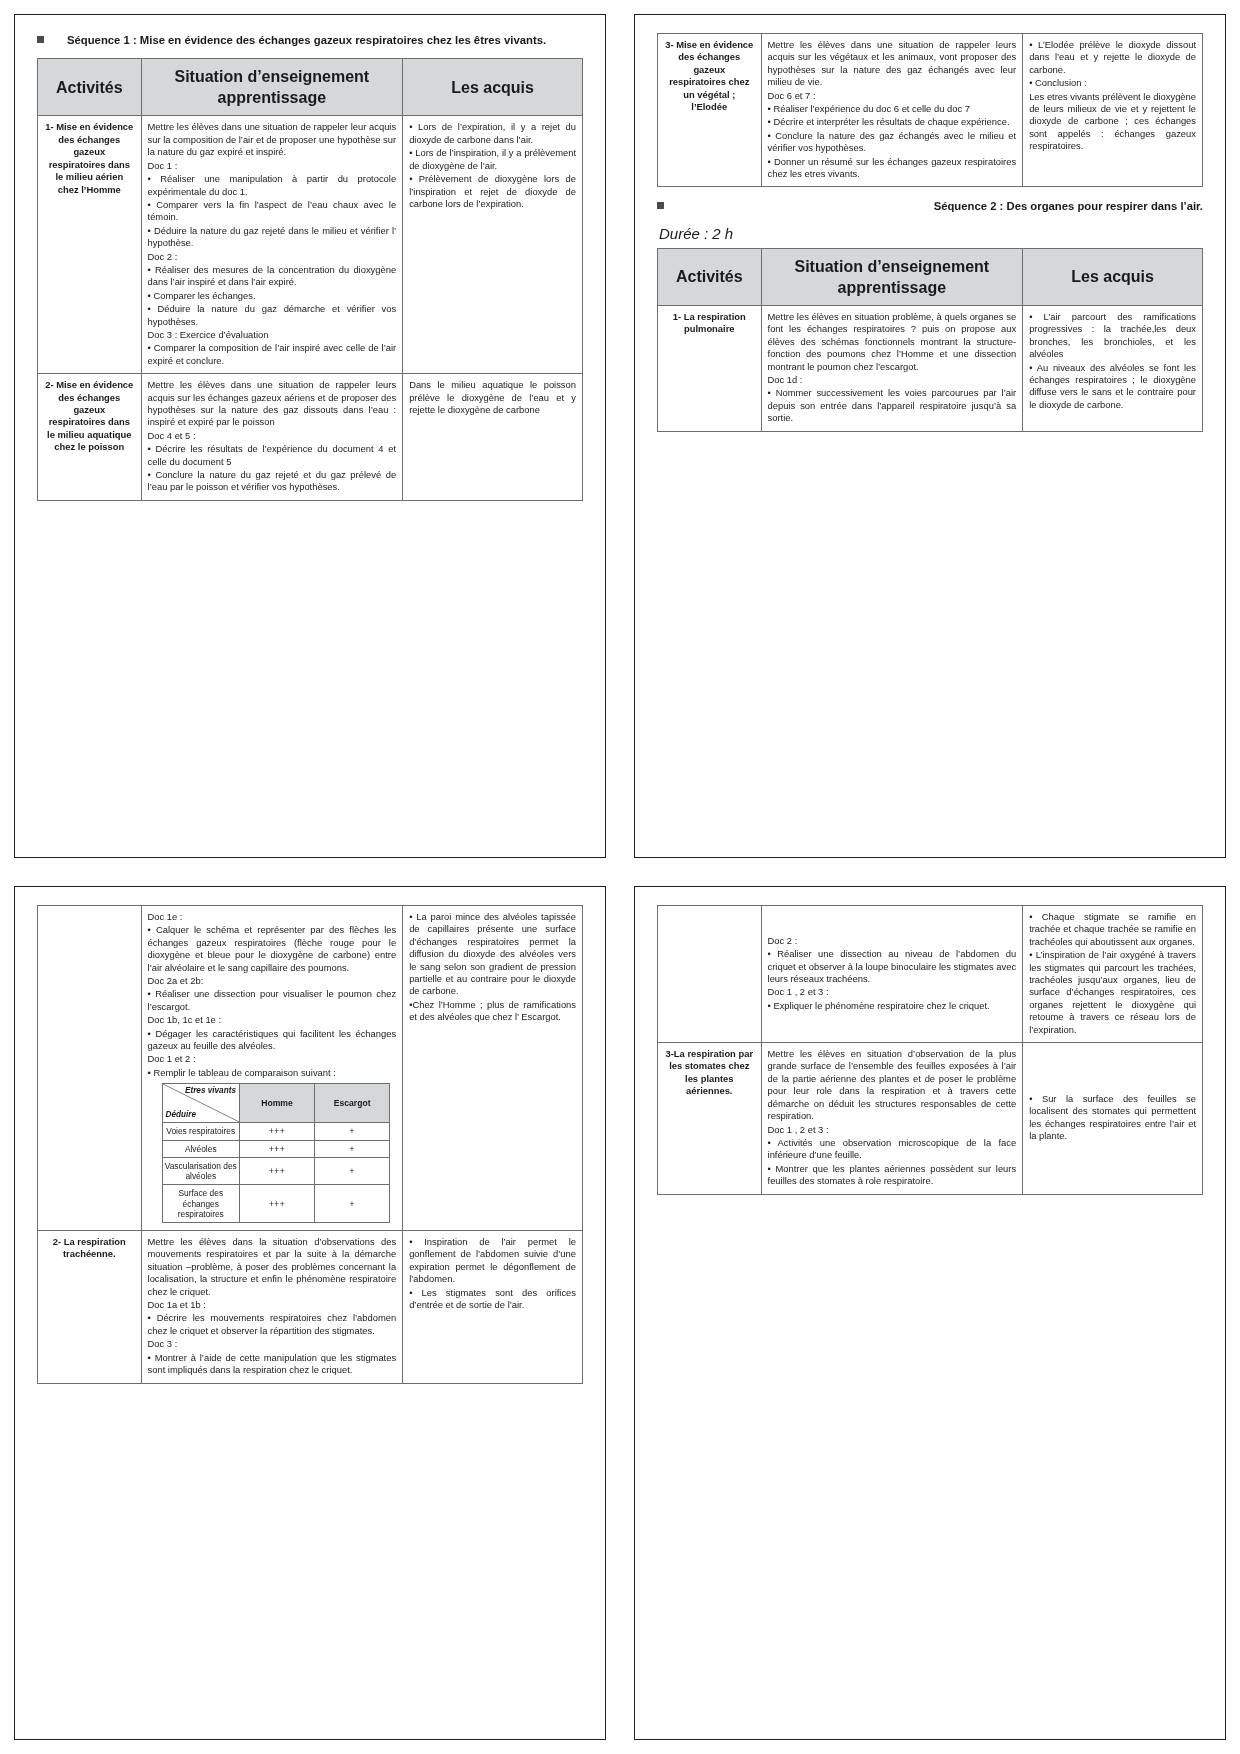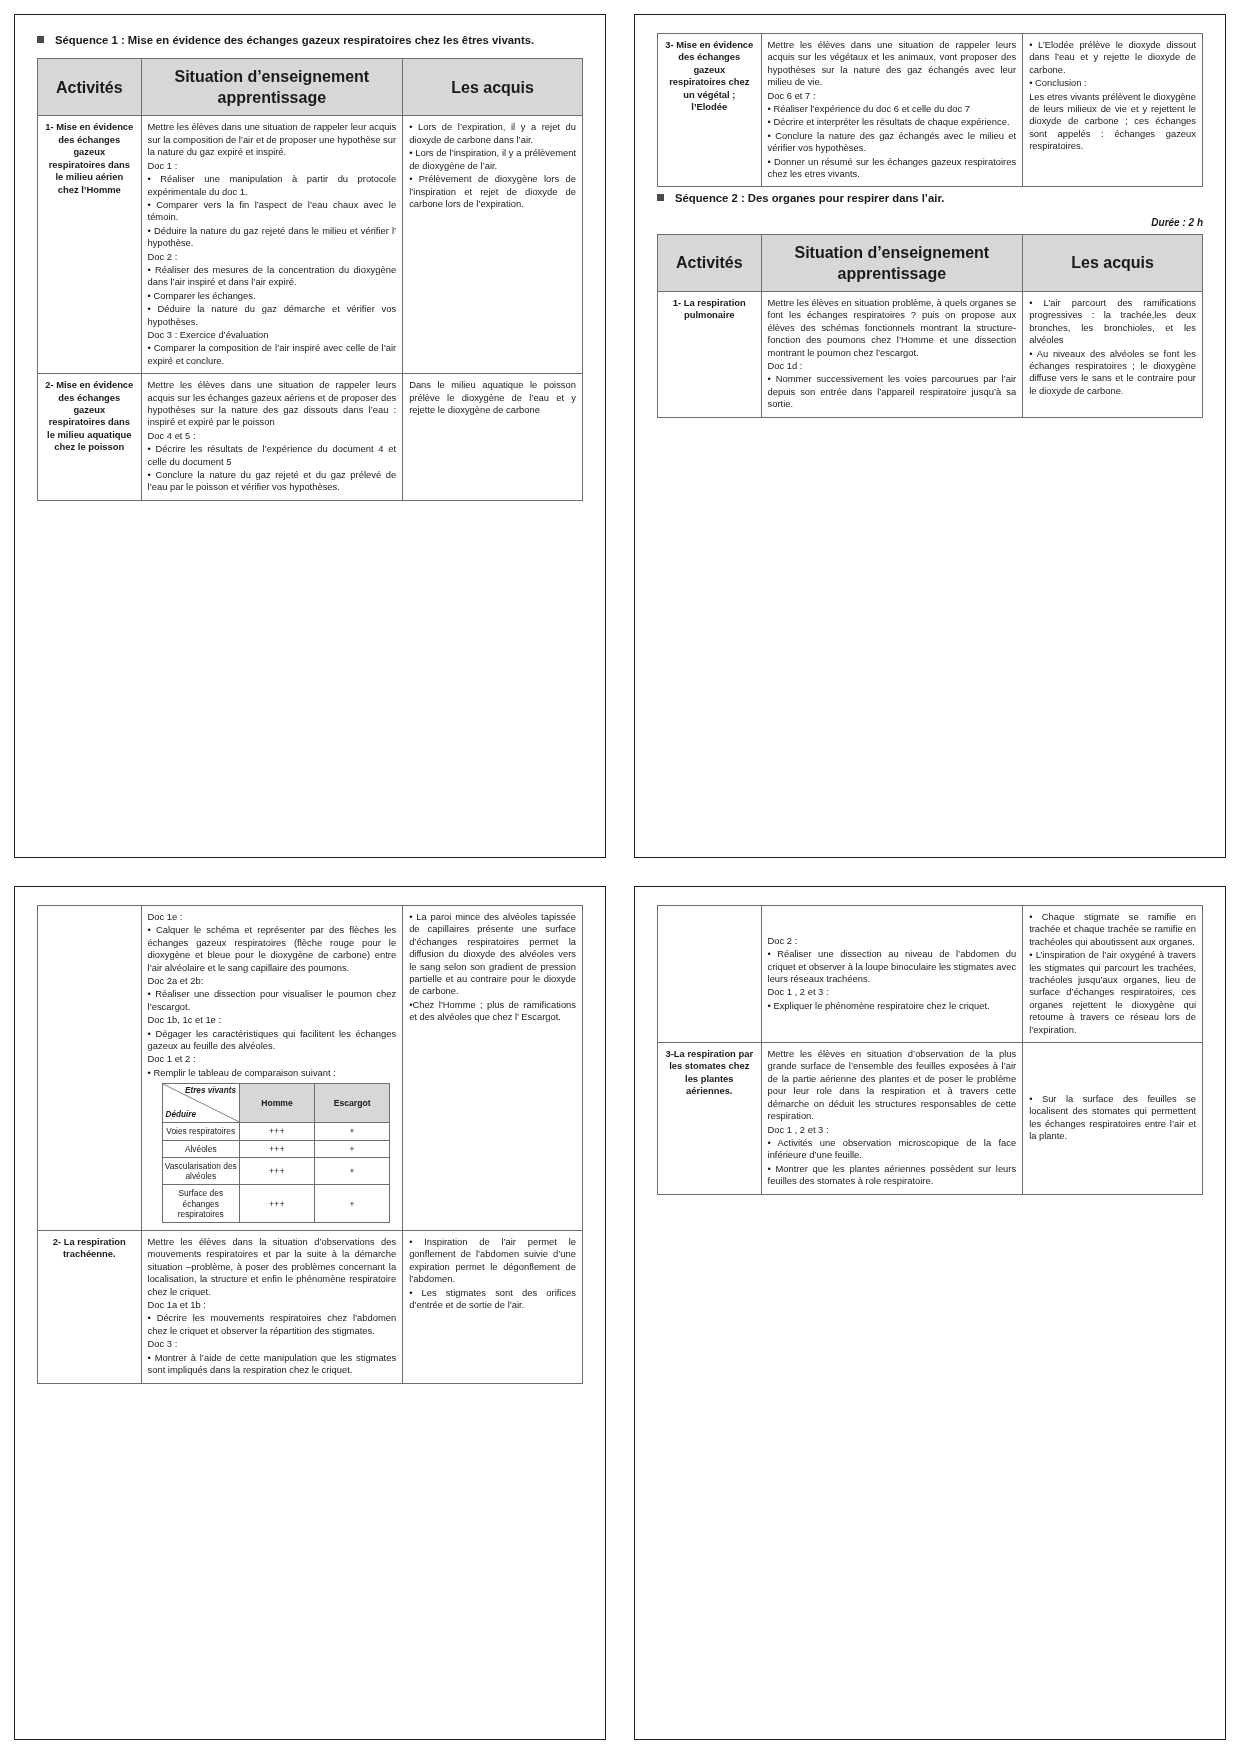--- a/index.html
+++ b/index.html
@@ -35,37 +35,36 @@
     position: relative;
     overflow: hidden;
   }
   
   .seq-title {
     font-size: 11.3px;
     font-weight: bold;
     line-height: 1.35;
     margin: 0 0 10px 0;
     display: flex;
-    gap: 11px;
+    gap: 23px;
     align-items: flex-start;
   }
   .seq-bullet {
     display: inline-block;
     width: 7px;
     height: 7px;
     background: #4a4a4a;
     margin-top: 3px;
     flex: 0 0 auto;
   }
   .duree {
-    font-size: 10px;
+    font-size: 15px;
     font-style: italic;
-    font-weight: bold;
+    font-weight: normal;
     margin: 2px 0 6px 2px;
-    text-align: right;
   }
   
   table.t {
     border-collapse: collapse;
     width: 100%;
     table-layout: fixed;
   }
   table.t td, table.t th {
     border: 1px solid #6d6e71;
     vertical-align: top;
@@ -236,21 +235,21 @@
             </td>
             <td class="acq">
               <p>• L’Elodée prélève le dioxyde dissout dans l’eau et y rejette le dioxyde de carbone.</p>
               <p>• Conclusion :</p>
               <p>Les etres  vivants prélèvent le dioxygène de leurs milieux de vie et y rejettent le dioxyde de carbone ; ces échanges sont appelés : échanges gazeux respiratoires.</p>
             </td>
           </tr>
         </tbody>
       </table>
 
-      <div class="seq-title" style="margin-top:4px;">
+      <div class="seq-title" style="margin-top:12px;justify-content:space-between;">
         <span class="seq-bullet"></span>
         <span>Séquence 2 : Des organes pour respirer dans l’air.</span>
       </div>
       <div class="duree">Durée : 2 h</div>
 
       <table class="t">
         <colgroup>
             <col style="width:19%">
             <col style="width:48%">
             <col style="width:33%">

